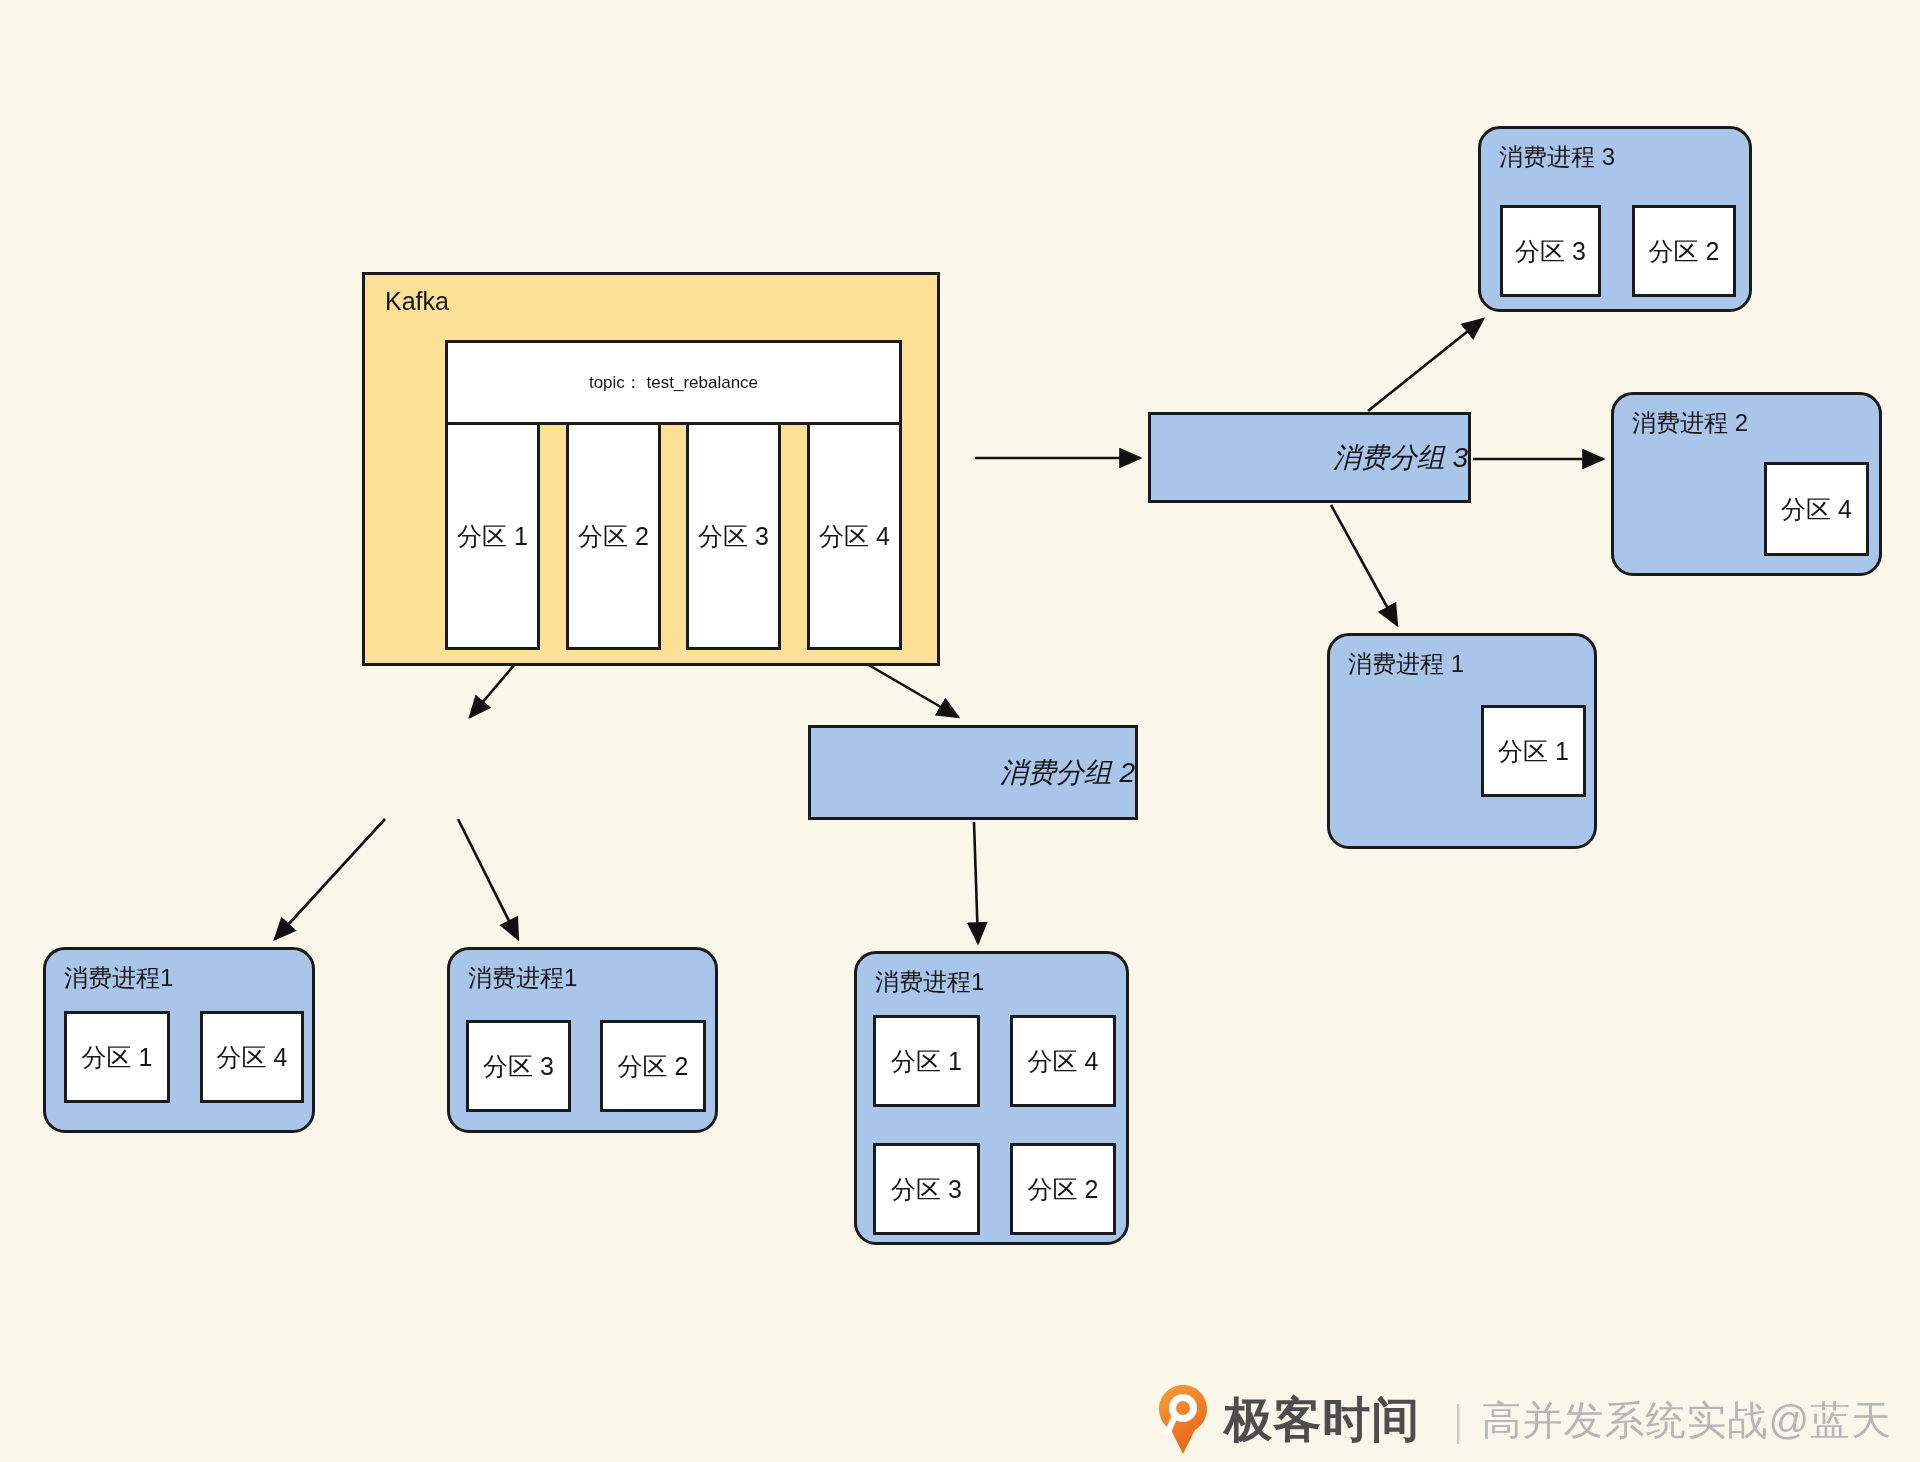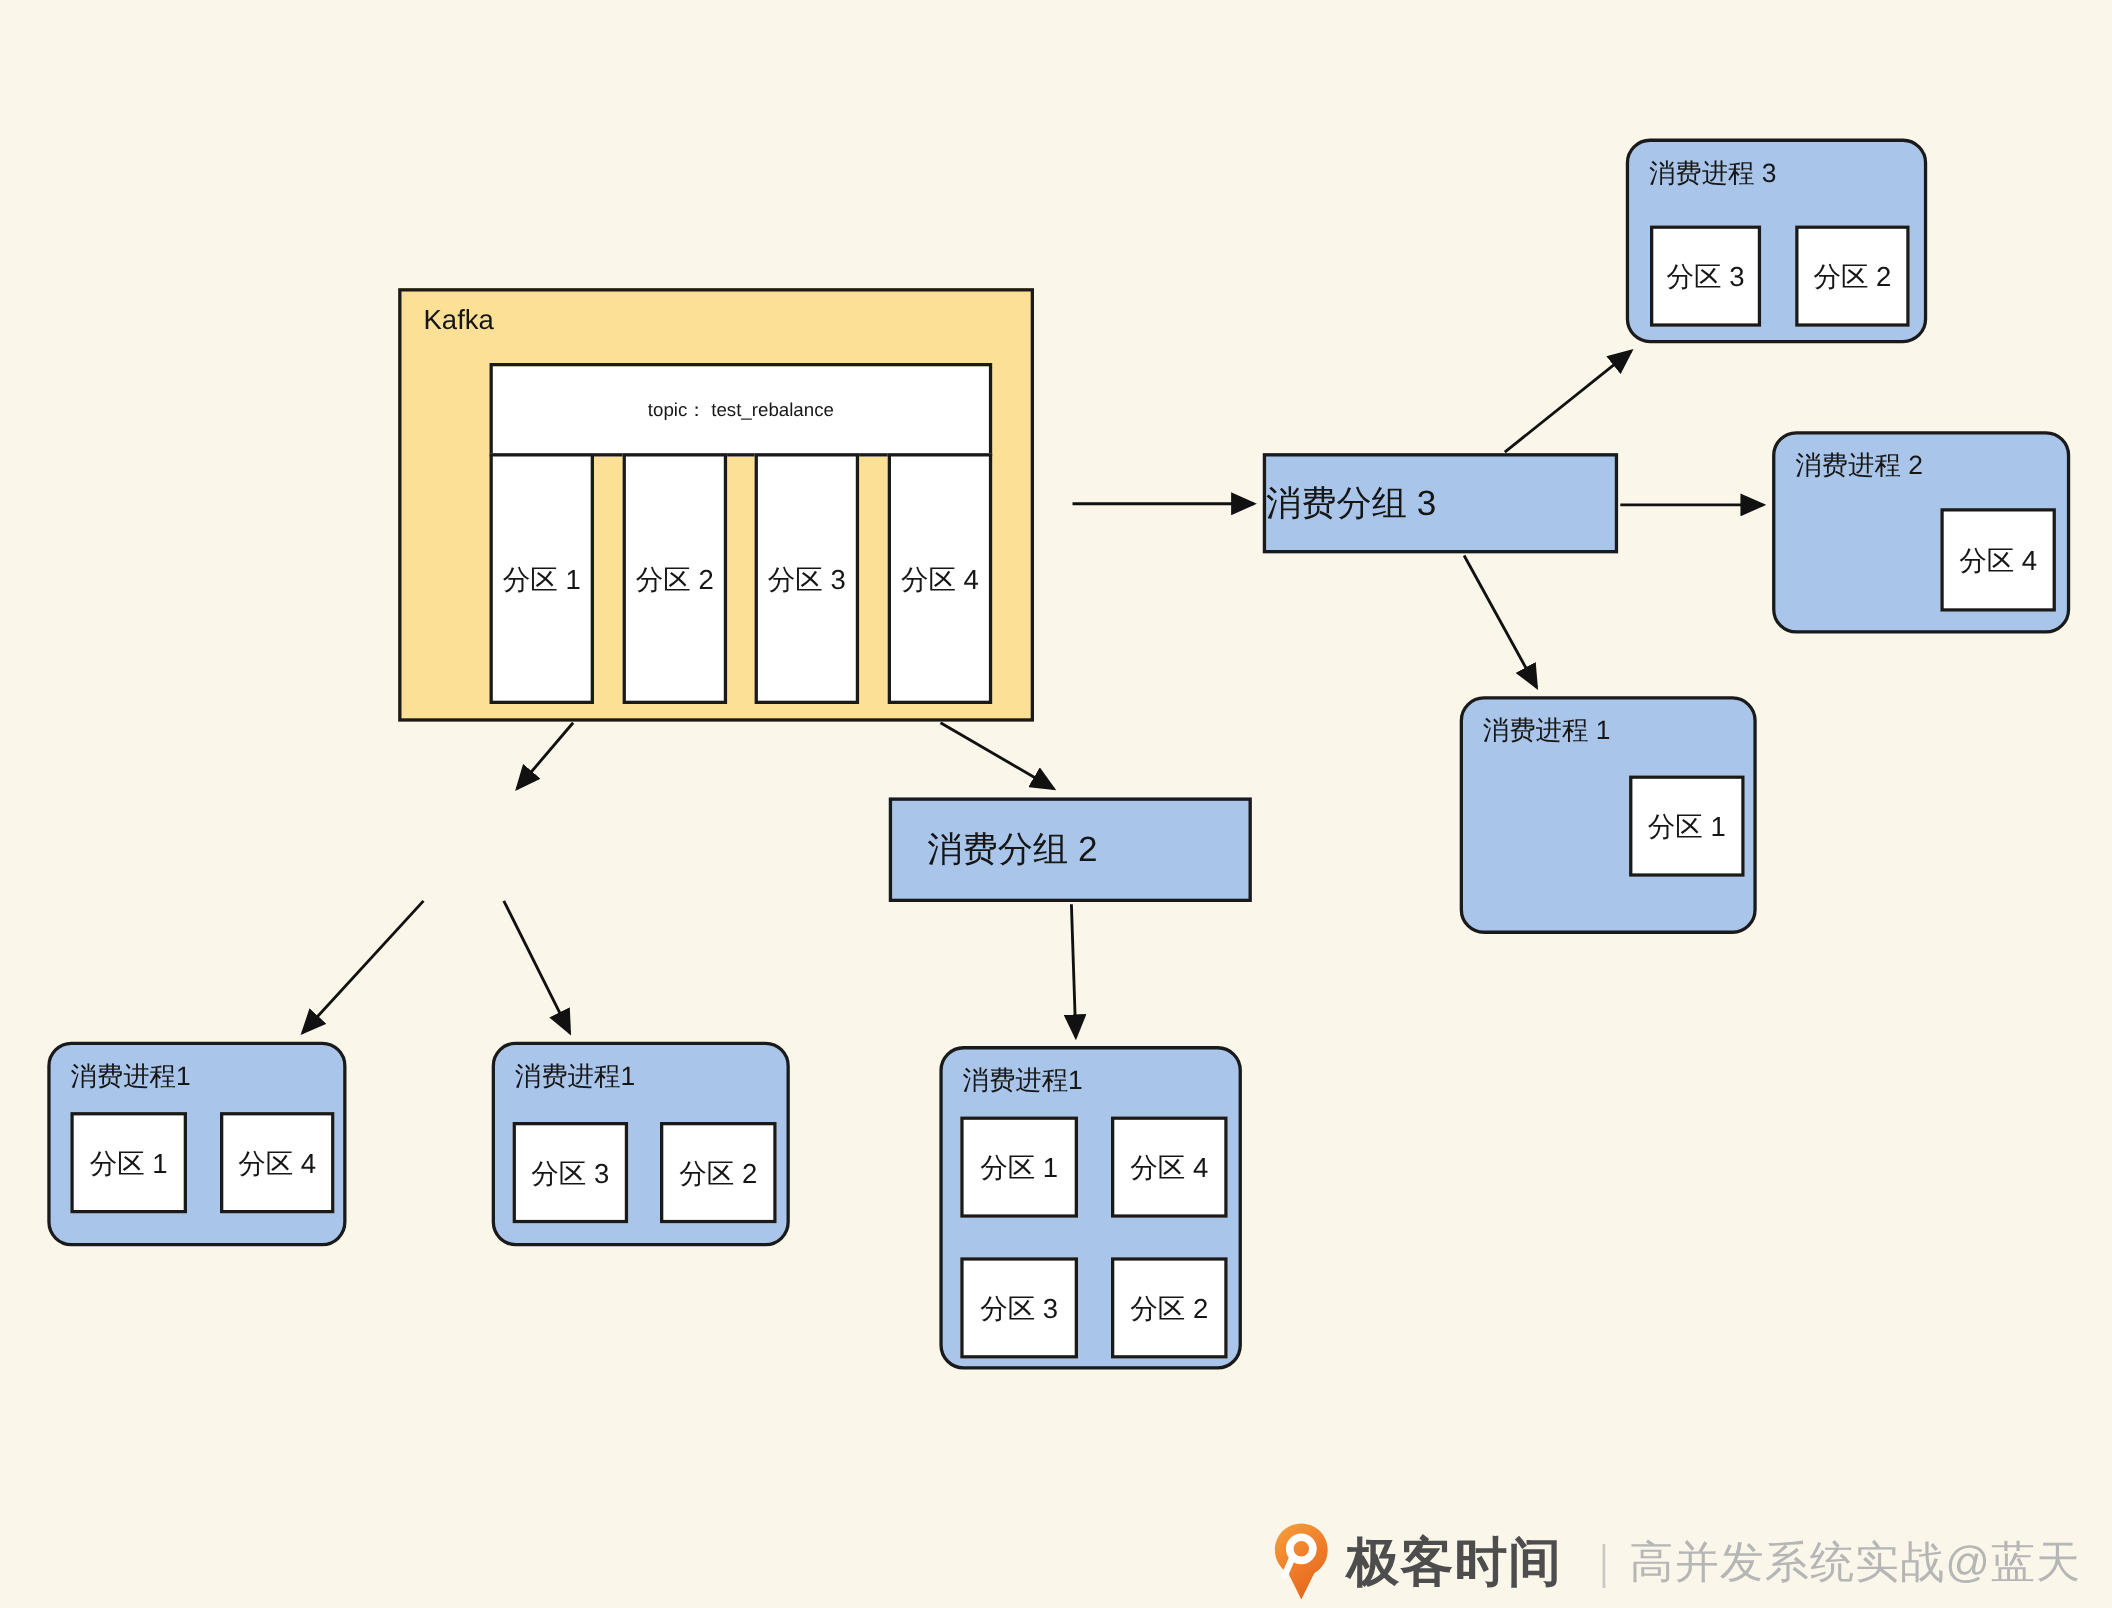--- a/index.html
+++ b/index.html
@@ -20,32 +20,32 @@
     overflow:hidden;
     position:relative;
   }
   .canvas{position:absolute;left:0;top:0;width:1920px;height:1462px;}
   .arrows{position:absolute;left:0;top:0;z-index:1;}
   .arrows line{stroke:#111;stroke-width:2.6px;}
 
   .box{position:absolute;box-sizing:border-box;border:3px solid var(--border);z-index:2;}
 
   
-  .kafka{left:362px;top:262px;width:578px;height:394px;background:var(--kafka-fill);}
+  .kafka{left:362px;top:272px;width:578px;height:394px;background:var(--kafka-fill);}
   .kafka-label{position:absolute;left:20px;top:12px;font-size:25px;}
   .topic{position:absolute;left:80px;top:65px;width:457px;height:85px;background:var(--white);
          border:3px solid var(--border);box-sizing:border-box;
          display:flex;align-items:center;justify-content:center;font-size:17px;}
   .kcol{position:absolute;top:147px;width:95px;height:228px;background:var(--white);
         border:3px solid var(--border);box-sizing:border-box;
         display:flex;align-items:center;justify-content:center;font-size:25px;}
   .k1{left:80px}.k2{left:201px}.k3{left:321px}.k4{left:442px}
 
   
-  .group{background:var(--blue-fill);display:flex;align-items:center;justify-content:flex-start;font-size:32px;}
+  .group{background:var(--blue-fill);display:flex;align-items:center;justify-content:flex-end;font-size:28px;font-style:italic;}
   .g1{left:268px;top:724px;width:319px;height:93px;}
   .g2{left:808px;top:725px;width:330px;height:95px;padding-left:32px;}
   .g3{left:1148px;top:412px;width:323px;height:91px;}
 
   
   .proc{background:var(--blue-fill);border-radius:22px;}
   .ptitle{position:absolute;left:18px;top:12px;font-size:24px;}
   .pcell{position:absolute;background:var(--white);border:3px solid var(--border);box-sizing:border-box;
          display:flex;align-items:center;justify-content:center;font-size:25px;}
   .p-g1a{left:43px;top:947px;width:272px;height:186px;}

